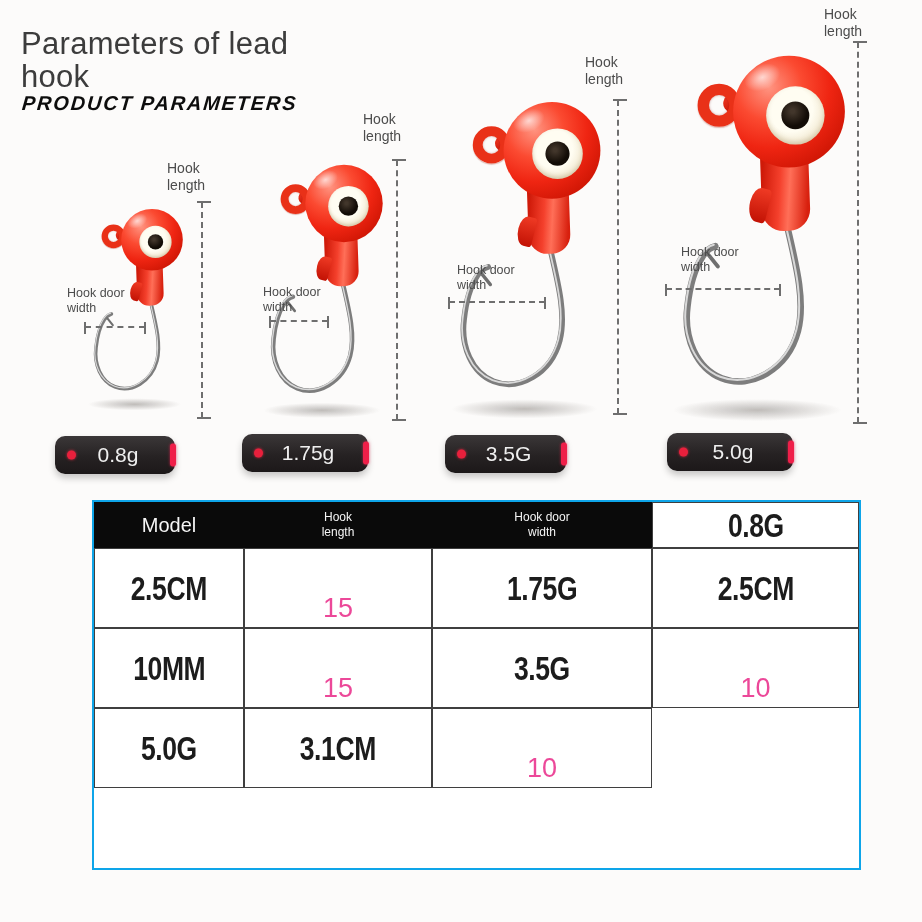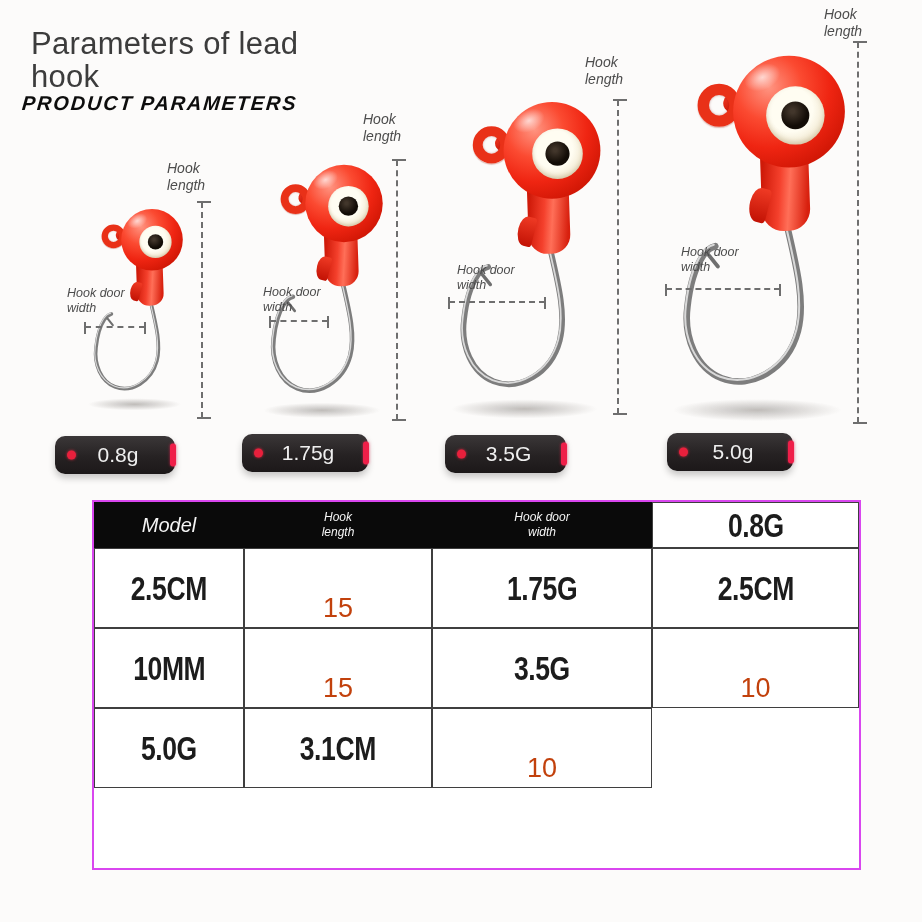--- a/index.html
+++ b/index.html
@@ -1,20 +1,20 @@
 <!DOCTYPE html>
 <html><head>
 <meta charset="utf-8">
 <style>
   html,body{margin:0;padding:0;background:#e9e9e9;}
   .canvas{position:relative;width:922px;height:922px;background:#fcfbfa;overflow:hidden;
           font-family:"Liberation Sans",sans-serif;}
 
   
-  .page-title{position:absolute;left:31px;top:27px;width:280px;font-size:31px;line-height:1.08;
+  .page-title{position:absolute;left:21px;top:27px;width:280px;font-size:31px;line-height:1.08;
               color:#3c3c3c;letter-spacing:.3px;}
   .section-heading{position:absolute;left:22px;top:92px;font-size:20px;font-weight:bold;
                    font-style:italic;letter-spacing:1.8px;color:#0d0d0d;transform:skewX(-5deg);}
 
   
   .hook{position:absolute;width:220px;height:334px;transform-origin:50% 100%;}
   .hook *{position:absolute;}
   .shadow{left:16px;top:314px;width:138px;height:18px;
           background:radial-gradient(ellipse at center,rgba(50,42,36,.30) 0%,rgba(50,42,36,0) 68%);}
   .wire{left:0;top:0;width:220px;height:334px;}
@@ -30,21 +30,21 @@
         background:radial-gradient(circle at 32% 28%,#ff9582 0%,#fb4a31 30%,#ef2512 55%,#c51100 88%);}
   .gloss{left:74px;top:51px;width:30px;height:20px;border-radius:50%;transform:rotate(-25deg);
          background:radial-gradient(ellipse at center,rgba(255,255,255,.7),rgba(255,255,255,0) 70%);}
   .eye{left:92px;top:68px;width:46px;height:46px;border-radius:50%;
        background:radial-gradient(circle at 42% 40%,#fffdf2 45%,#efe5cb 78%,#d7c9a9 100%);
        box-shadow:inset 0 -2px 4px rgba(120,90,40,.25);}
   .pupil{left:104px;top:80px;width:22px;height:22px;border-radius:50%;
          background:radial-gradient(circle at 40% 35%,#42362b 8%,#120c06 60%);}
 
   
-  .pre{white-space:pre-line;font-style:italic;}
+  .pre{white-space:pre-line;}
   .dim-label{position:absolute;color:#4c4c4c;font-size:14px;line-height:1.2;}
   .dim-label.small{font-size:12.5px;}
   .vline{position:absolute;width:0;border-left:2px dashed #6e6e6e;}
   .vline::before,.vline::after{content:"";position:absolute;left:-6px;width:14px;height:2px;background:#6e6e6e;}
   .vline::before{top:-1px;} .vline::after{bottom:-1px;}
   .hline{position:absolute;height:0;border-top:2px dashed #6e6e6e;}
   .hline::before,.hline::after{content:"";position:absolute;top:-6px;width:2px;height:12px;background:#6e6e6e;}
   .hline::before{left:-1px;} .hline::after{right:-1px;}
 
   
@@ -53,28 +53,28 @@
          box-shadow:0 4px 7px rgba(0,0,0,.22);}
   .badge-dot{position:absolute;left:12px;top:50%;transform:translateY(-50%);width:9px;height:9px;
              border-radius:50%;background:#e8203c;box-shadow:0 0 3px rgba(255,40,70,.8);}
   .badge-stripe{position:absolute;right:-1px;top:50%;transform:translateY(-50%);width:6px;height:23px;
                 border-radius:3px;background:#ef1f49;box-shadow:0 0 3px rgba(255,40,90,.7);}
   .badge-text{flex:1;text-align:center;color:#efefef;font-size:21px;padding:0 10px 0 16px;}
 
   
   .spec-table{position:absolute;left:92px;top:500px;width:765px;display:grid;
               grid-template-columns:150px 188px 220px 207px;grid-template-rows:46px 80px 80px 80px 80px;
-              border:2px solid #d946ef;box-sizing:content-box;background:#fff;}
+              border:2px solid #0ea5e9;box-sizing:content-box;background:#fff;}
   .th{background:#0a0a0a;color:#f5f5f5;display:flex;align-items:center;justify-content:center;
       text-align:center;font-size:12px;line-height:1.25;}
   .th.big{font-size:20px;}
   .td{background:#fff;border:1px solid #3f3f3f;display:flex;align-items:center;justify-content:center;}
   .cond{display:inline-block;transform:scaleX(.78);font-weight:bold;font-size:34px;color:#1c1c1c;
         letter-spacing:-.5px;}
-  .qty{font-size:27px;color:#c2410c;margin-top:40px;}
+  .qty{font-size:27px;color:#ec4899;margin-top:40px;}
 </style>
 </head>
 <body>
 
 <div class="canvas">
 
   <div class="page-title">Parameters of lead hook</div>
   <div class="section-heading">PRODUCT PARAMETERS</div>
 
   <div class="hook" style="left:42px;top:78px;transform:scale(.70);">

